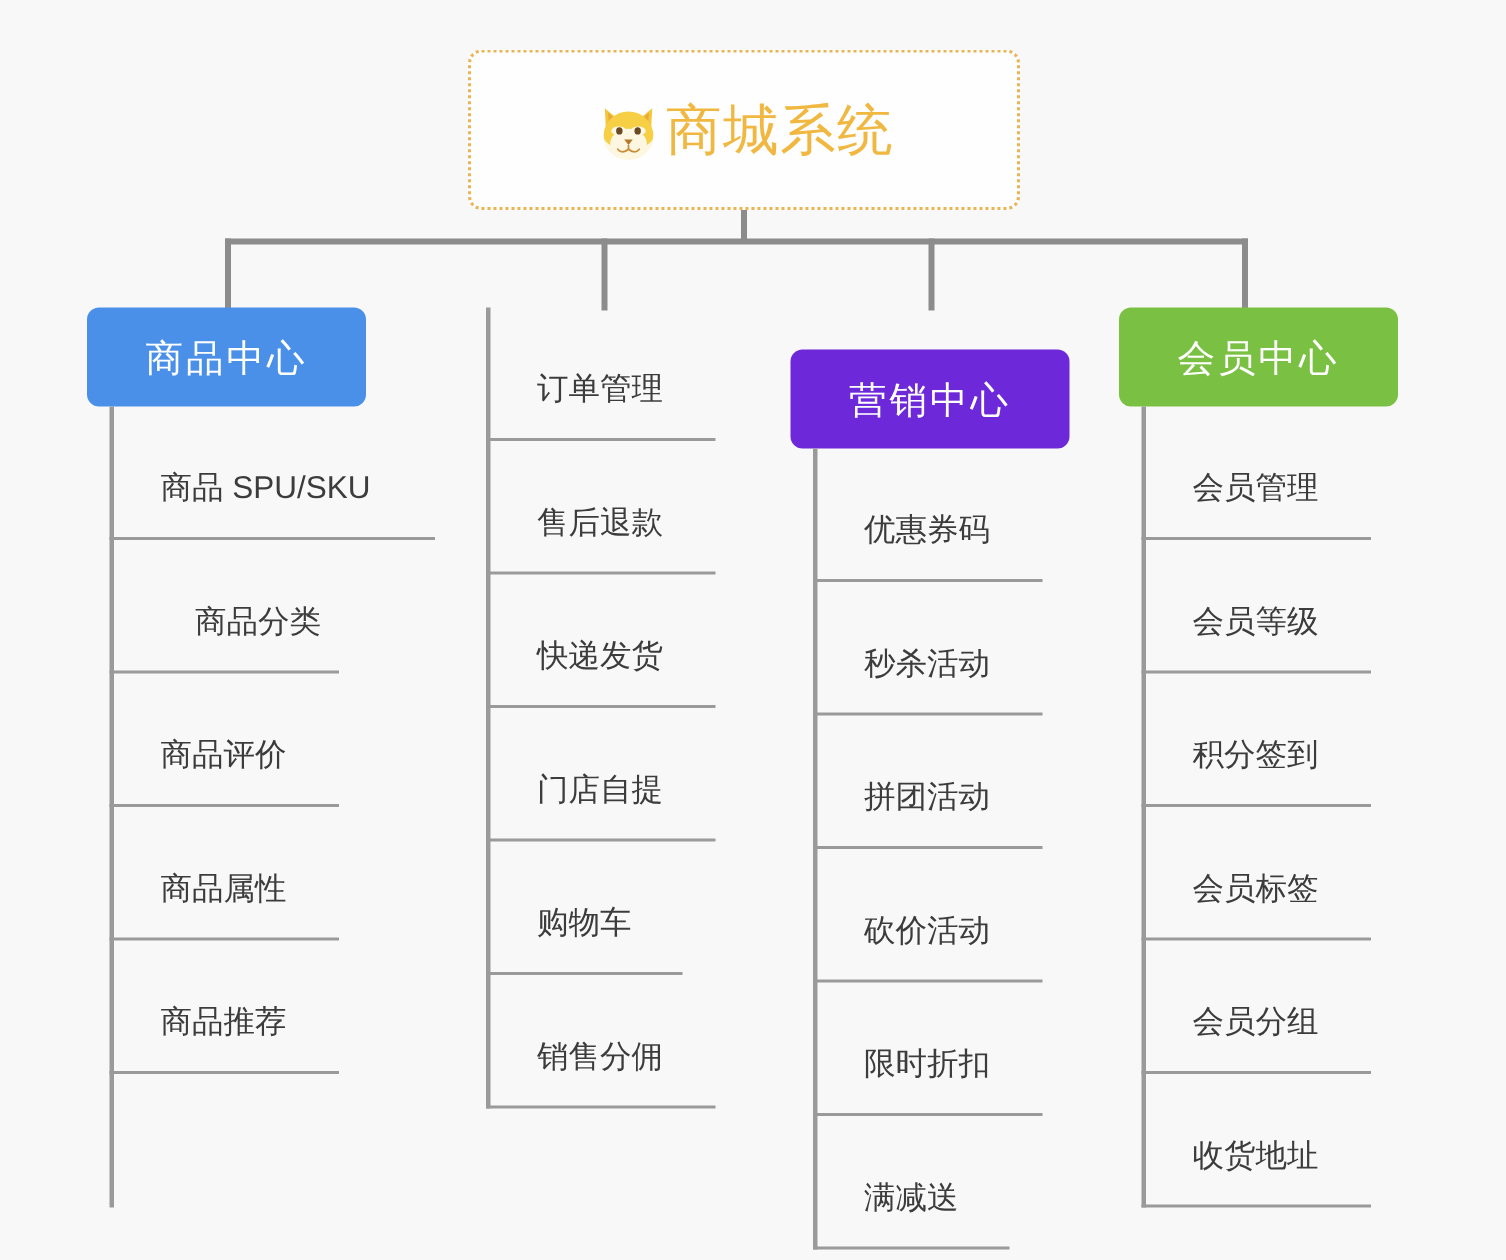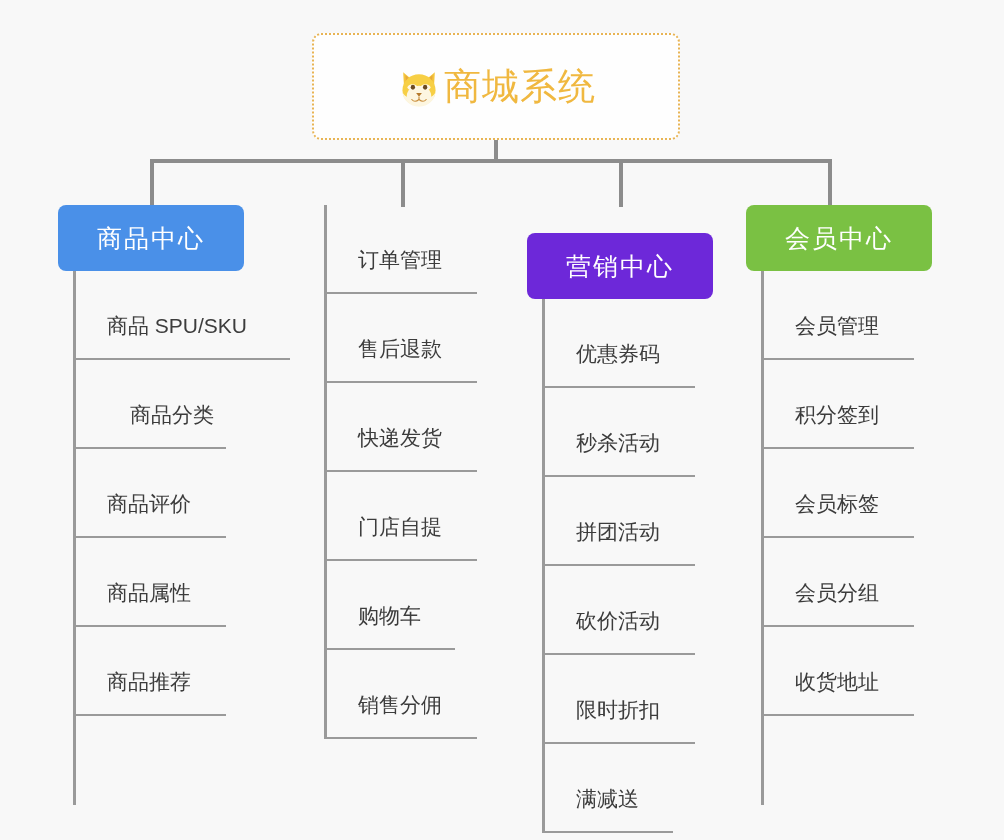--- a/index.html
+++ b/index.html
@@ -247,20 +247,24 @@
     <div class="cat-header" style="background:#7ac143;">
       <span>会员中心</span>
     </div>
     <div class="leaf-list">
       <div class="trunk" style="height: 534px; background: rgb(154, 154, 154);"></div>
       <div class="leaf">
           <span class="leaf-label" style="color: rgb(60, 60, 60);">会员管理</span>
           <span class="leaf-rule" style="width: 153px; background: rgb(154, 154, 154);"></span>
         </div>
       <div class="leaf">
+          <span class="leaf-label" style="color: rgb(60, 60, 60);">会员等级</span>
+          <span class="leaf-rule" style="width: 153px; background: rgb(154, 154, 154);"></span>
+        </div>
+      <div class="leaf">
           <span class="leaf-label" style="color: rgb(60, 60, 60);">积分签到</span>
           <span class="leaf-rule" style="width: 153px; background: rgb(154, 154, 154);"></span>
         </div>
       <div class="leaf">
           <span class="leaf-label" style="color: rgb(60, 60, 60);">会员标签</span>
           <span class="leaf-rule" style="width: 153px; background: rgb(154, 154, 154);"></span>
         </div>
       <div class="leaf">
           <span class="leaf-label" style="color: rgb(60, 60, 60);">会员分组</span>
           <span class="leaf-rule" style="width: 153px; background: rgb(154, 154, 154);"></span>

